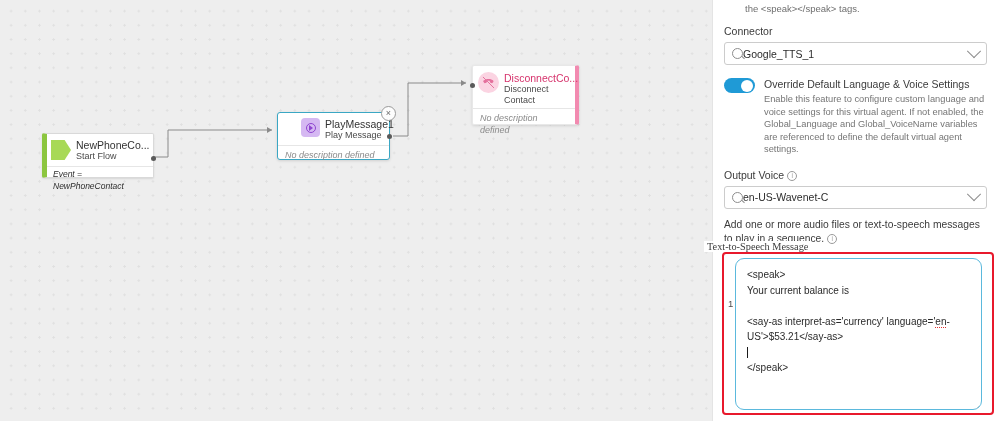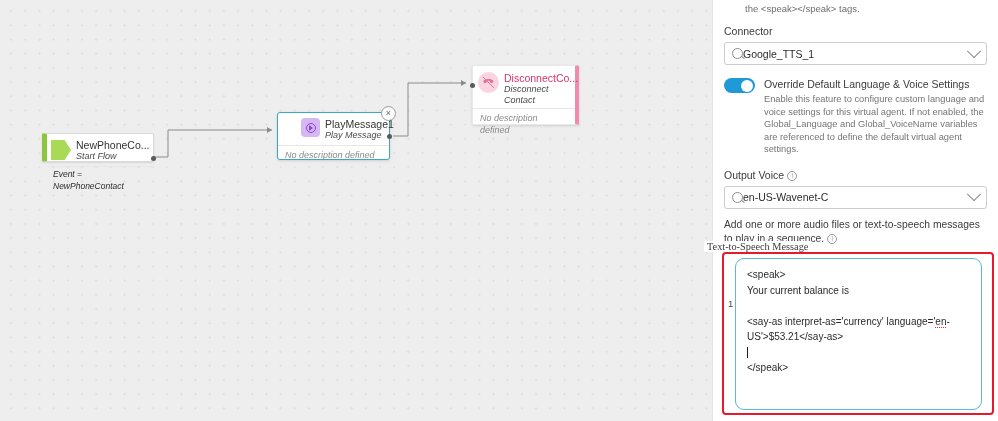--- a/index.html
+++ b/index.html
@@ -38,35 +38,34 @@
   }
   .node-title {
     font-size: 10.5px;
     line-height: 12px;
     white-space: nowrap;
   }
   .node-sub {
     font-size: 9px;
     line-height: 11px;
     color: #4a4a4a;
-    font-style: italic;
   }
   .node-desc {
     font-size: 9px;
     font-style: italic;
     color: #8a8a8a;
     padding: 3px 7px 0 7px;
     line-height: 12px;
   }
   .node-divider { height: 1px; background: #e6e6e6; margin: 4px 0 0 0; }
 
   
   #node-start {
     left: 42px; top: 133px;
-    width: 112px; height: 29px;
+    width: 112px; height: 45px;
     border: 1px solid #d9d9d9;
     border-left: 5px solid #8cc63f;
     border-radius: 2px;
     box-shadow: 0 1px 2px rgba(0,0,0,0.10);
   }
   #node-start .start-inner { display: flex; padding: 5px 0 0 4px; }
   .start-chevron {
     width: 20px; height: 20px; flex: 0 0 20px;
     background: #a8d957;
     clip-path: polygon(0 0, 68% 0, 100% 50%, 68% 100%, 0 100%);

